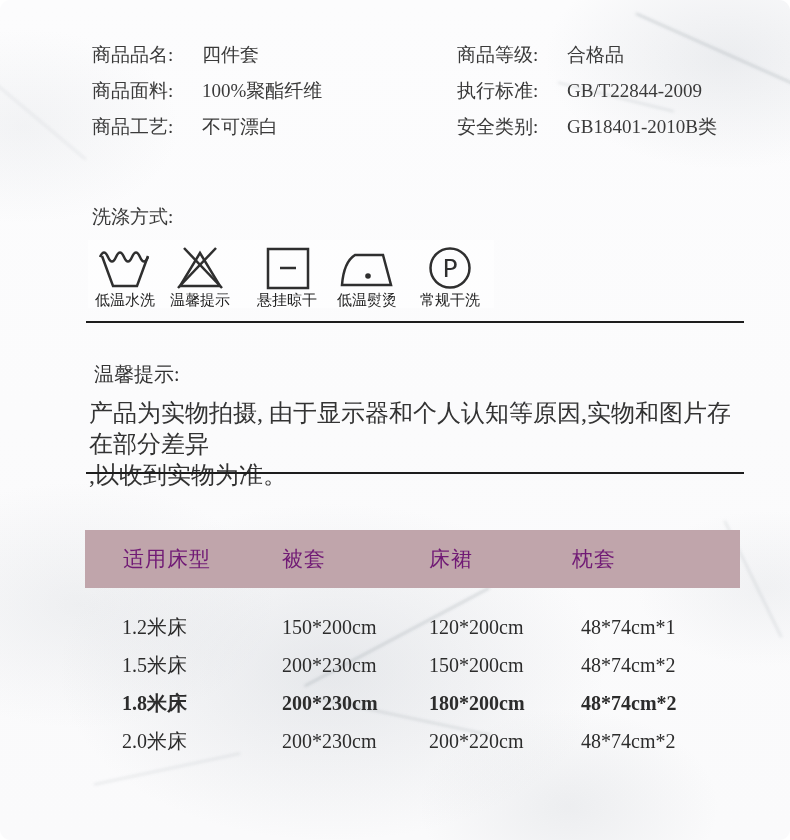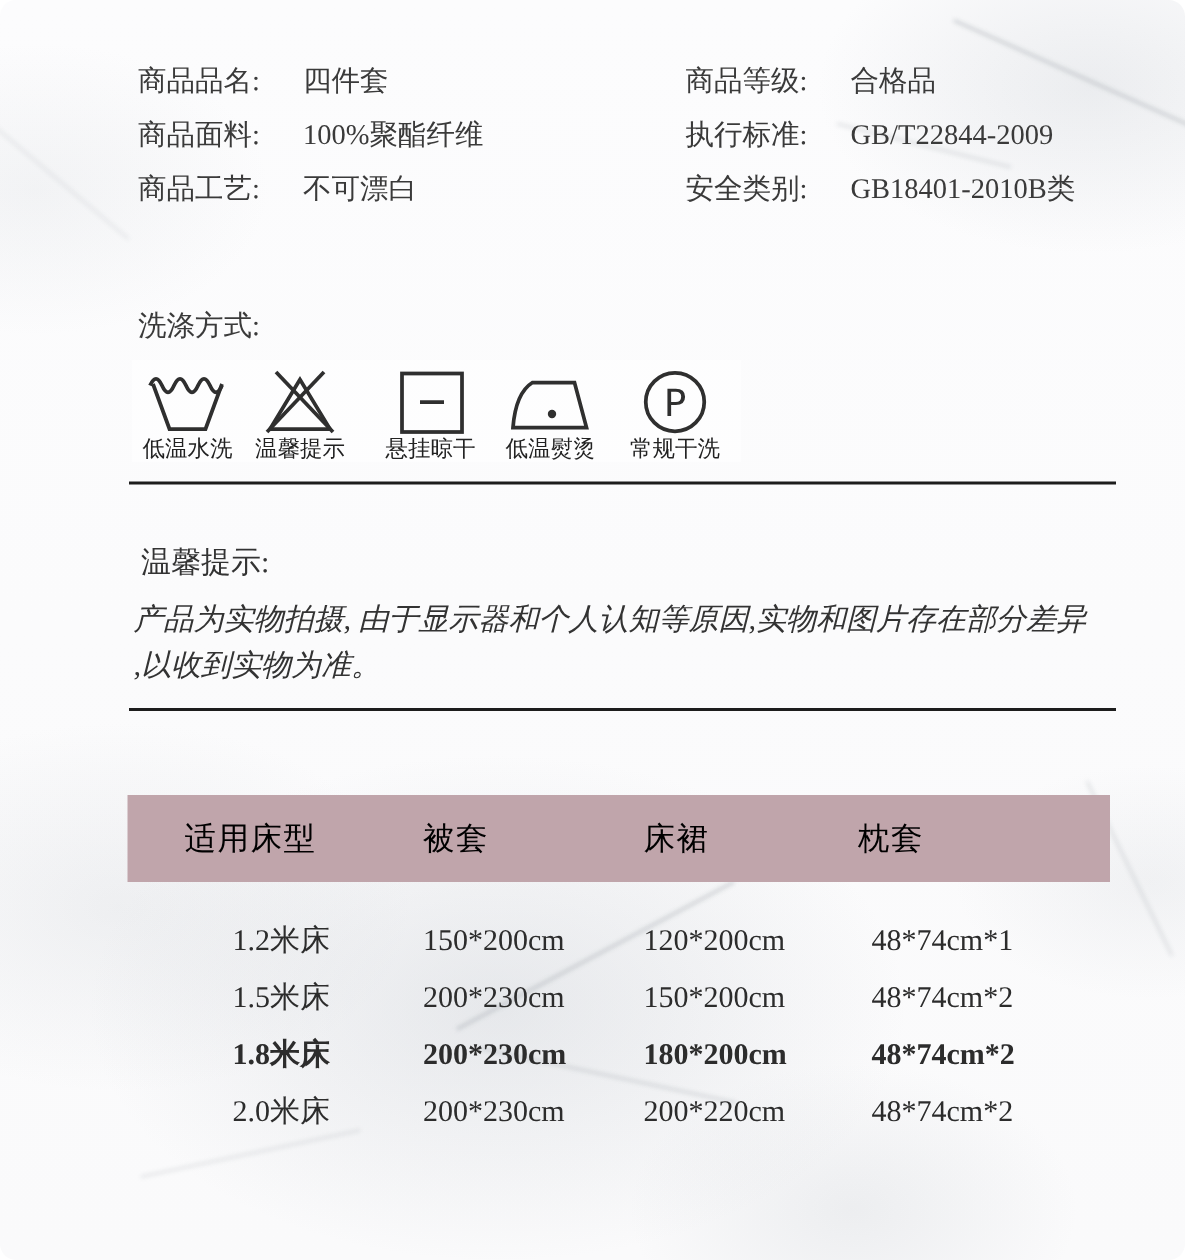--- a/index.html
+++ b/index.html
@@ -43,30 +43,30 @@
   .wash-item svg .dot{fill:#2f2f2f;stroke:none;}
   .wash-item svg text{stroke:none;fill:#2f2f2f;font-family:"DejaVu Sans","Liberation Sans",sans-serif;font-weight:500;}
   .wash-label{font-size:15px;line-height:16px;margin-top:1px;white-space:nowrap;color:#222;}
   .w1{left:-5px;}.w2{left:70px;}.w3{left:157px;}.w4{left:237px;}.w5{left:320px;}
 
   .divider{position:absolute;left:86px;width:658px;height:2px;background:#1d1d1d;}
   .d1{top:321px;}
   .d2{top:472px;}
 
   .tips-title{position:absolute;left:94px;top:361px;font-size:20px;color:#333;}
-  .tips-body{position:absolute;left:89px;top:398px;width:650px;font-size:20px;line-height:31px;color:#333;font-style:italic;}
+  .tips-body{position:absolute;left:89px;top:398px;width:650px;font-size:24px;line-height:31px;color:#333;}
 
   .sheader{position:absolute;left:85px;top:530px;width:655px;height:58px;background:#c0a5ab;}
-  .sheader span{position:absolute;top:0;line-height:58px;font-size:21px;letter-spacing:1px;color:#000000;white-space:nowrap;}
+  .sheader span{position:absolute;top:0;line-height:58px;font-size:21px;letter-spacing:1px;color:#701a75;white-space:nowrap;}
   .h1{left:38px;}.h2{left:197px;}.h3{left:344px;}.h4{left:487px;}
 
   .trow{position:absolute;left:85px;width:655px;height:30px;line-height:30px;font-size:20px;color:#2c2c2c;}
   .tr1{top:612px;}.tr2{top:650px;}.tr3{top:688px;font-weight:bold;}.tr4{top:726px;}
   .trow span{position:absolute;top:0;white-space:nowrap;}
-  .c1{left:37px;margin-left:33px;}.c2{left:197px;}.c3{left:344px;}.c4{left:496px;}
+  .c1{left:37px;}.c2{left:197px;}.c3{left:344px;}.c4{left:496px;}
 </style>
 </head>
 <body>
 
 <div class="page">
 
   <div class="vein v1"></div>
   <div class="vein v2"></div>
   <div class="vein v3"></div>
   <div class="vein v4"></div>

